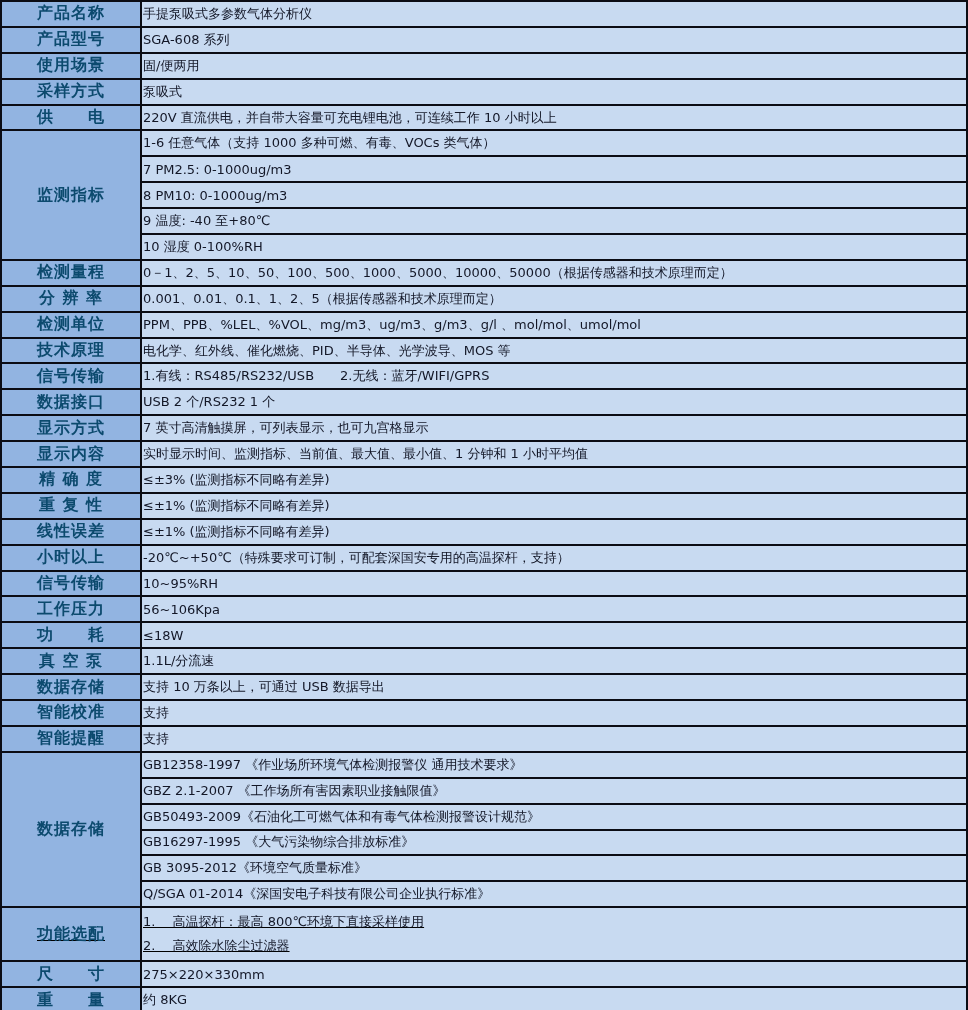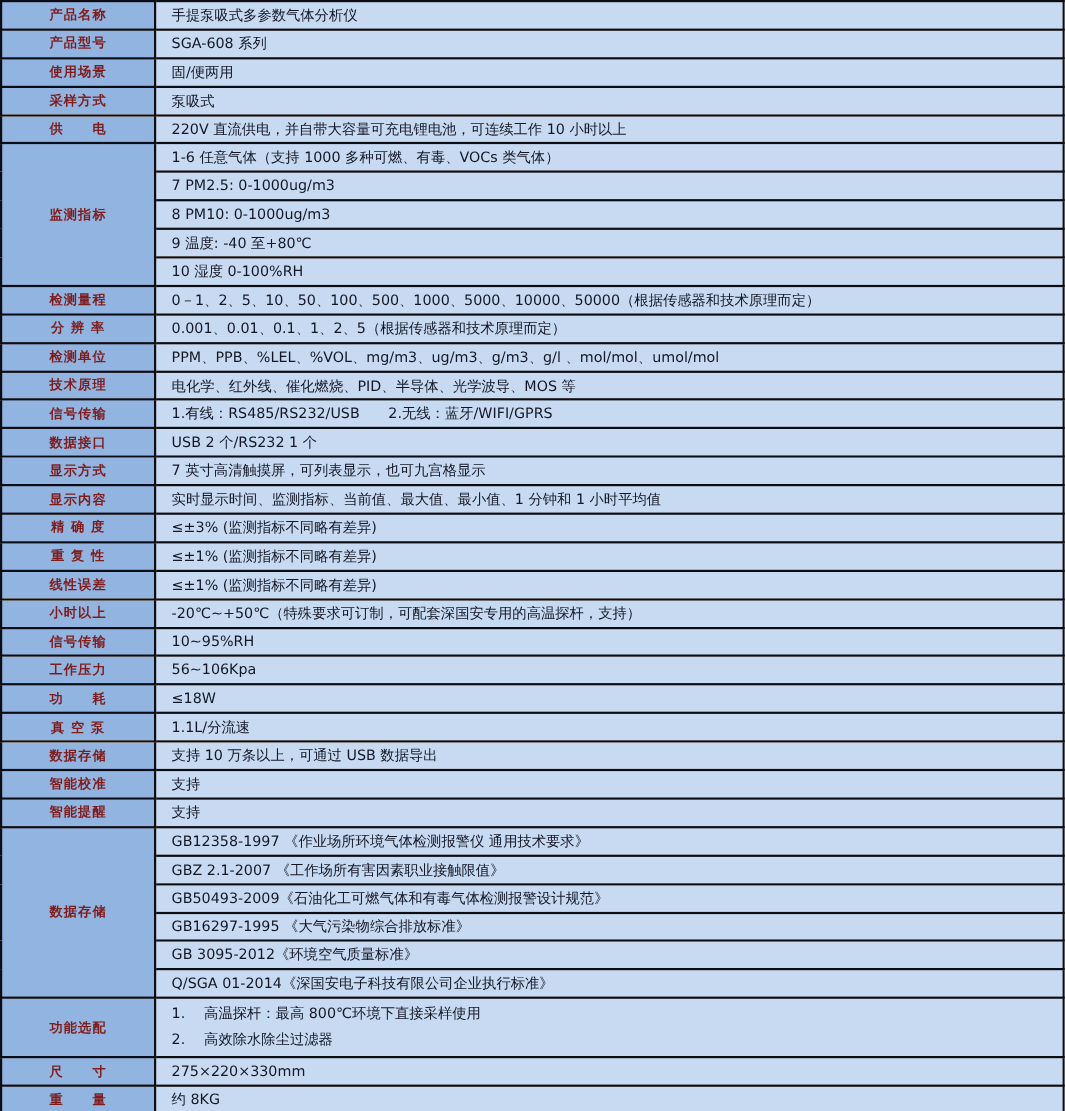--- a/index.html
+++ b/index.html
@@ -10,30 +10,30 @@
     font-family:"DejaVu Sans","Liberation Sans",sans-serif;
   }
   table.spec td{
     border:2px solid #0b0c14;
     overflow:hidden;white-space:nowrap;
   }
   td.lbl{
     background:#92B4E1;
     width:136px;
     text-align:center;vertical-align:middle;
-    font-weight:bold;font-size:12px;color:#7f1d1d;
+    font-weight:bold;font-size:16px;color:#0c4a6e;
     letter-spacing:1px;
   }
   td.val{
     background:#C8DAF1;
     font-size:13px;color:#131727;
-    padding:2px 4px 2px 14px;vertical-align:middle;
+    padding:2px 4px 2px 1px;vertical-align:middle;
   }
   tr.u1{height:25.9px;}
-  tr.u2{height:51.8px;}
+  tr.u2{height:51.8px;text-decoration:underline;}
   .optline{line-height:24px;}
 </style>
 </head>
 <body>
 
 <div class="spec-wrap">
 <table class="spec">
   <tbody>
         <tr class="u1">
     <td class="lbl">产品名称</td>

